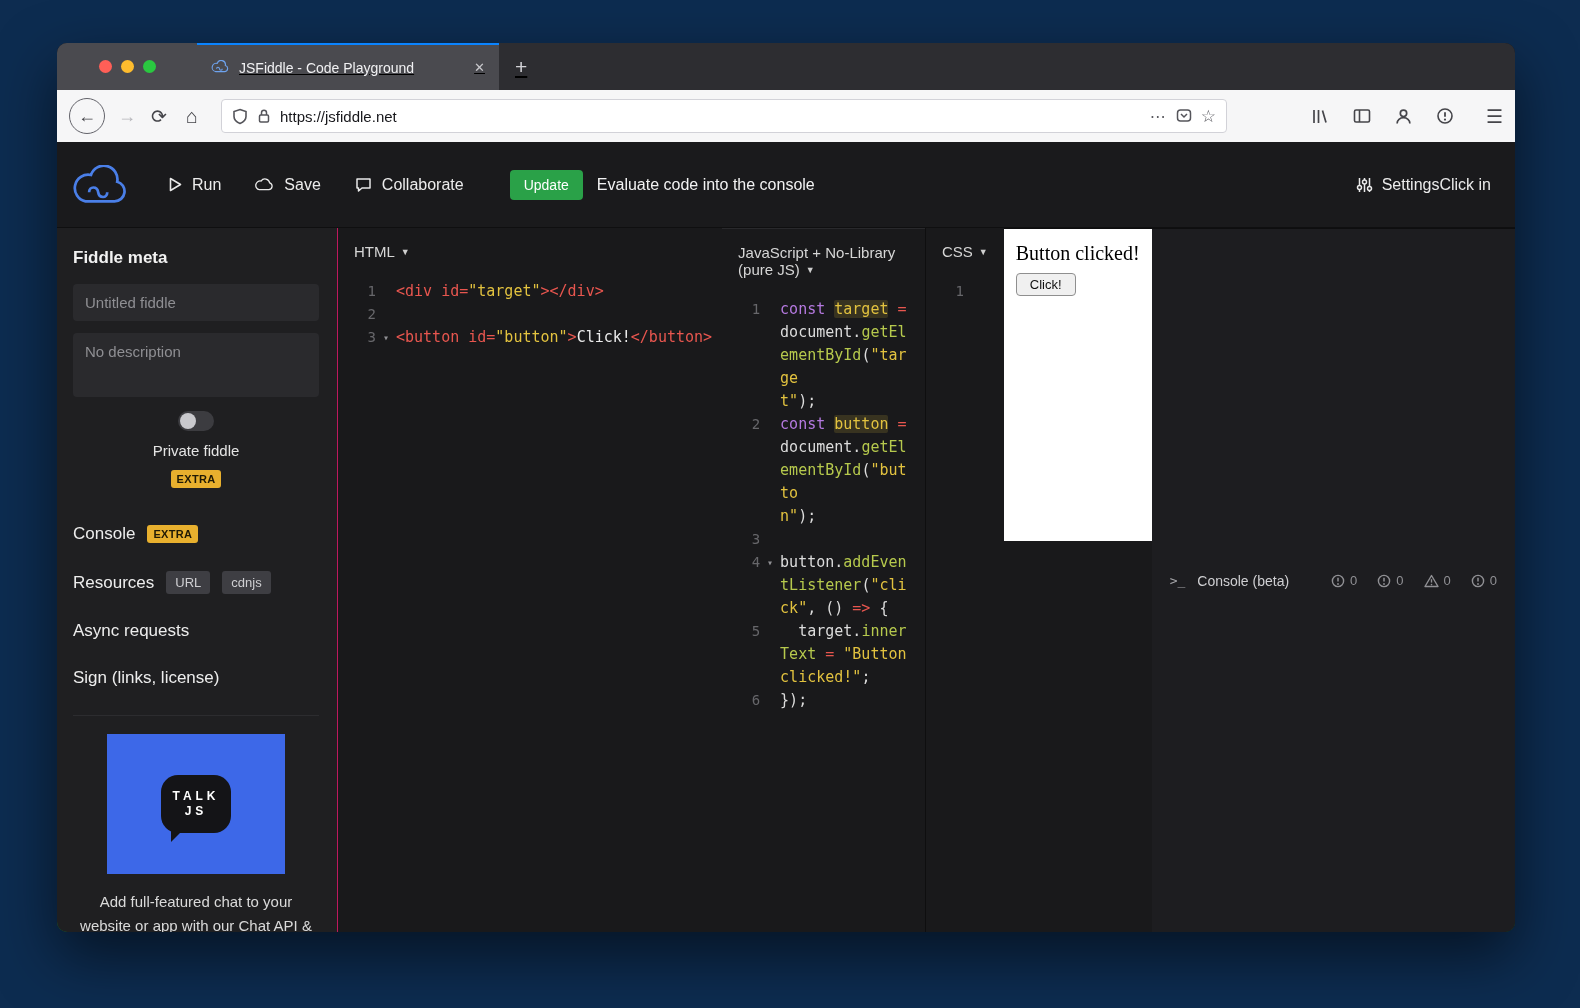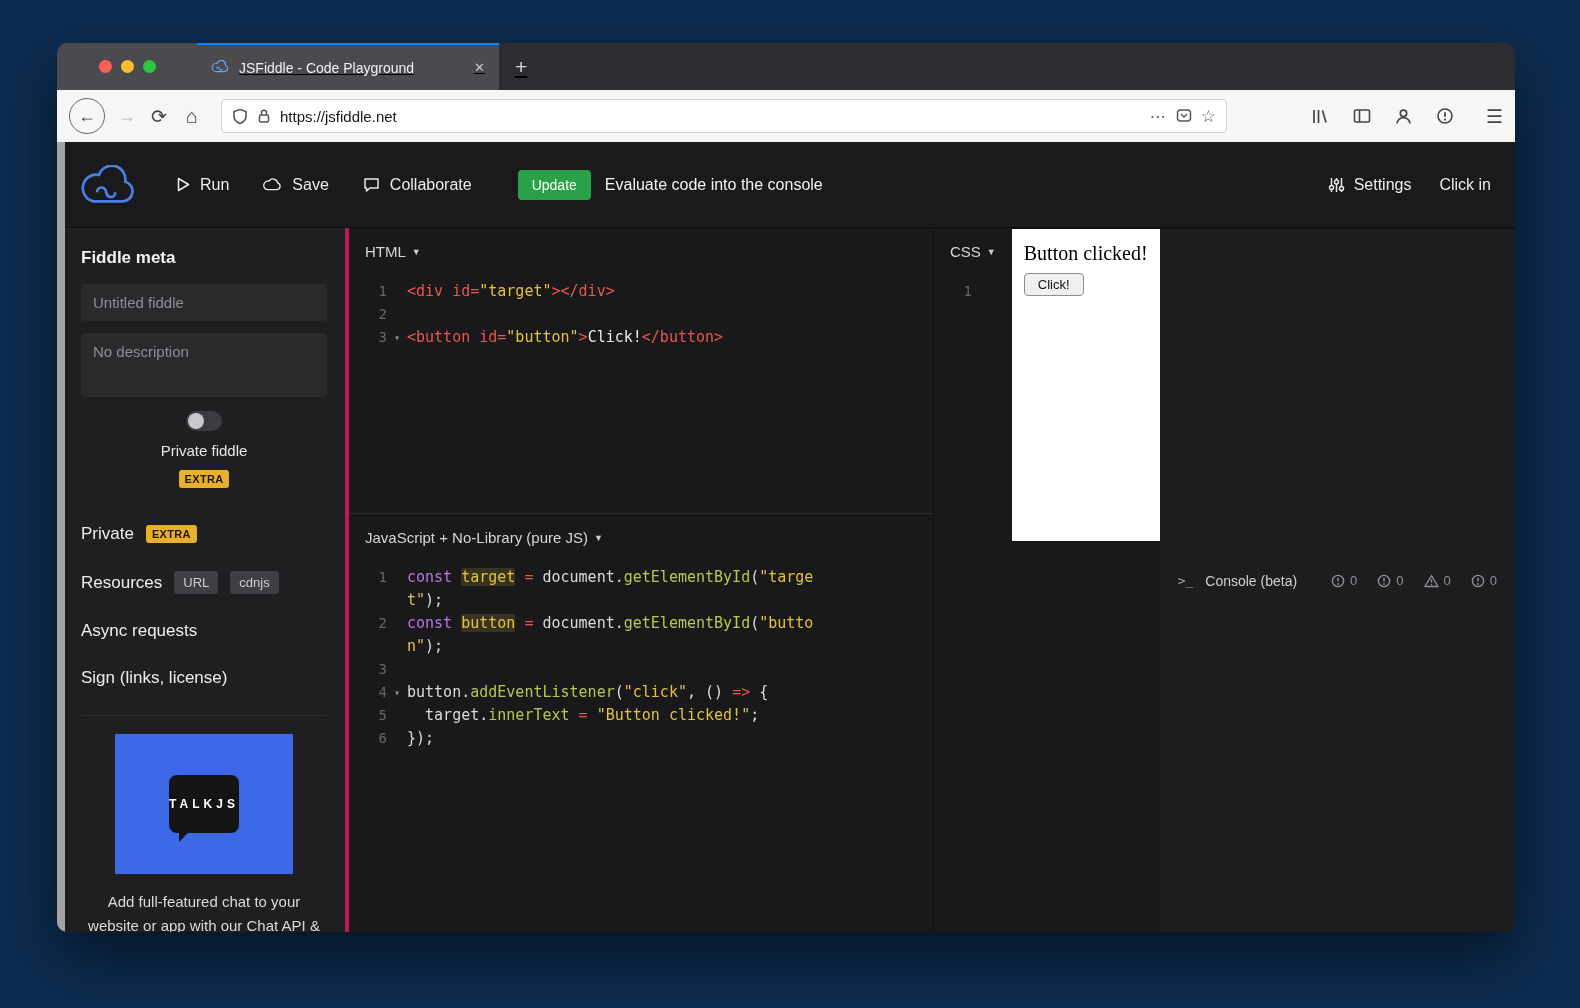--- a/index.html
+++ b/index.html
@@ -32,57 +32,57 @@
     display:flex; align-items:center; padding:0 10px; gap:9px; margin:0 84px 0 6px; }
   .url-text { flex:1; font-size:15px; color:#17171b; }
   .ubtn { color:#5a5a60; font-size:17px; display:flex; align-items:center; }
   .dots { letter-spacing:1px; font-size:16px; }
   .star { font-size:17px; }
   .toolicons { display:flex; align-items:center; gap:24px; }
   .toolicons .nav-btn svg { display:block; }
   .hamburger { font-size:19px; margin-left:8px; }
 
   
-  .app { flex:1; display:flex; flex-direction:column; background:#a3a3a3; min-height:0;padding-left:8px; }
+  .app { flex:1; display:flex; flex-direction:column; background:#15803d; min-height:0; }
   .app-header { height:86px; background:#1a1a1c; border-bottom:1px solid #0f0f10;
     display:flex; align-items:center; padding:0 24px 0 14px; flex:none; color:#e9e9e9; }
   .logo { margin-right:40px; display:flex; align-items:center; }
   .menu-item { display:flex; align-items:center; gap:10px; font-size:16px; color:#ececec; margin-right:34px; cursor:default; }
   .update-btn { background:#2aa148; color:#fff; font-size:14px; border:none; border-radius:4px;
     padding:7px 14px; margin:0 14px 0 12px; font-family:inherit; }
   .tagline { font-size:16px; color:#f2f2f2; }
-  .header-right { margin-left:auto; display:flex; align-items:flex-start; gap:28px; }
+  .header-right { margin-left:auto; display:flex; align-items:flex-start; }
   .settings { display:flex; align-items:center; gap:9px; font-size:16px; }
   .signin { font-size:16px; }
 
   
   .app-body { flex:1; display:flex; min-height:0; }
   .sidebar { width:280px; flex:none; background:#1f1f21; padding:20px 18px 0 16px; overflow:hidden; }
   .side-title { font-size:17px; font-weight:bold; color:#f2f2f2; margin-bottom:16px; }
   .side-input { width:100%; background:#2a2a2d; border:none; border-radius:4px; color:#c7c7c7;
     font-family:inherit; font-size:15px; padding:10px 12px; margin-bottom:12px; display:block; }
   .side-input::placeholder { color:#8f8f93; }
   textarea.side-input { height:64px; resize:none; }
   .toggle-row { display:flex; align-items:center; gap:11px; margin:14px 0 36px;flex-direction:column; }
   .toggle { width:36px; height:20px; background:#3c3c40; border-radius:10px; position:relative; flex:none; }
   .toggle .knob { position:absolute; left:2px; top:2px; width:16px; height:16px; border-radius:50%; background:#c9c9cd; }
   .toggle-label { font-size:15px; color:#e4e4e4; }
   .extra-badge { background:#e8b02e; color:#201a05; font-size:11px; font-weight:bold; border-radius:3px; padding:3px 6px; letter-spacing:.3px; }
   .side-row { display:flex; align-items:center; gap:12px; font-size:17px; color:#ededed; margin-bottom:27px; }
   .chip { background:#3e3e43; color:#cfcfd2; font-size:13px; border:none; border-radius:3px; padding:4px 9px; font-family:inherit; }
   .ad { border-top:1px solid #2c2c2f; margin-top:4px; padding-top:18px; }
   .ad-square { width:178px; height:140px; background:#3d68e8; margin:0 auto 16px; display:flex; align-items:center; justify-content:center; }
-  .ad-bubble { width:70px; height:58px; background:#141417; border-radius:8px; position:relative;
-    display:flex; flex-direction:row; align-items:center; justify-content:center; }
+  .ad-bubble { width:70px; height:58px; background:#141417; border-radius:17px; position:relative;
+    display:flex; flex-direction:column; align-items:center; justify-content:center; }
   .ad-bubble:after { content:""; position:absolute; left:10px; bottom:-9px; border:6px solid transparent; border-top-color:#141417; border-left-color:#141417; }
   .ad-bubble span { color:#fff; font-size:12px; font-weight:bold; letter-spacing:4px; line-height:15px; }
   .ad-caption { color:#dadada; font-size:15px; line-height:1.62; text-align:center; padding:0 2px; }
 
   
-  .col-mid { width:589px; flex:none; display:flex; flex-direction:column; border-left:4px solid #be185d; border-right:1px solid #0e0e0f; background:#19191b; }
+  .col-mid { width:589px; flex:none; display:flex; border-left:1px solid #be185d; border-right:1px solid #0e0e0f; background:#19191b; }
   .col-right { flex:1; display:flex; background:#19191b; min-width:0; }
   .panel { display:flex; flex-direction:column; min-height:0; }
   .html-panel { height:285px; flex:none; }
   .js-panel { flex:1; border-top:1px solid #29292c; }
   .css-panel { height:348px; flex:none; }
   .panel-head { padding:15px 16px 6px 16px; color:#d6d6d6; font-size:15px; flex:none; }
   .caret { font-size:9px; color:#cfcfcf; margin-left:6px; vertical-align:2px; }
   .code-area { margin-top:14px; font-family:"DejaVu Sans Mono", monospace; font-size:15px; flex:1; overflow:hidden; }
   .code-row { display:flex; min-height:23px; line-height:23px; }
   .ln { width:38px; flex:none; text-align:right; color:#67676b; font-size:14px; }
@@ -244,21 +244,21 @@
 
         <div class="toggle-row">
           <span class="toggle">
               <span class="knob"></span>
             </span>
           <span class="toggle-label">Private fiddle</span>
           <span class="extra-badge">EXTRA</span>
         </div>
 
         <div class="side-row">
-          <span>Private</span>
+          <span>Console</span>
           <span class="extra-badge">EXTRA</span>
         </div>
 
         <div class="side-row">
           <span>Resources</span>
           <button class="chip">URL</button>
           <button class="chip">cdnjs</button>
         </div>
 
         <div class="side-row">

